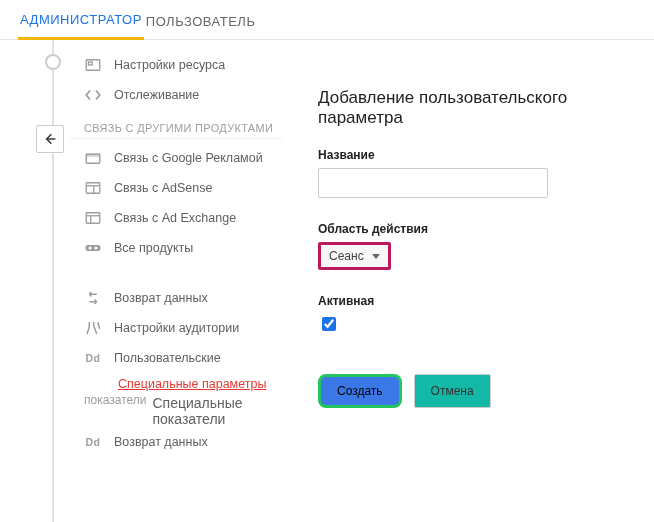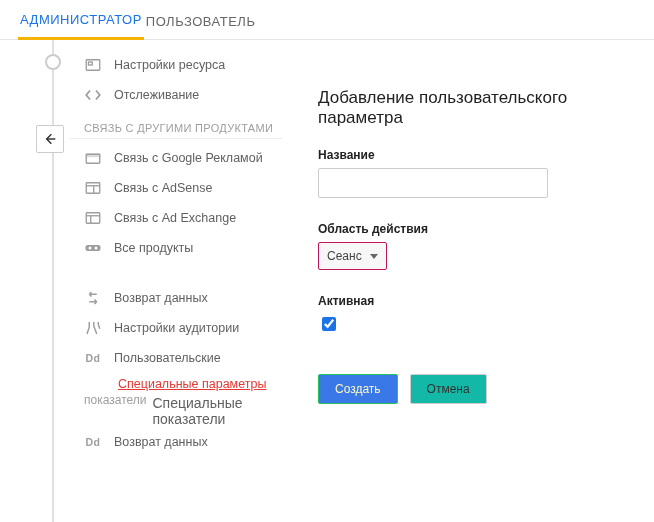--- a/index.html
+++ b/index.html
@@ -30,25 +30,25 @@
   .sub-block { padding-left: 14px; }
   .sub-line { font-size: 12px; color:#9e9e9e; padding: 2px 0 0 0; }
   .sub-red  { font-size: 12.5px; color:#e53935; padding: 4px 0 0 34px; cursor:pointer;text-decoration:underline; }
   .sub-norm { font-size: 14px; color:#616161; padding: 4px 0 0 34px; cursor:pointer; }
 
   
   h2 { font-size: 17px; font-weight: 400; color:#222; margin: 0 0 20px; }
   .label { font-size: 12px; font-weight: 700; color:#222; margin: 0 0 6px; }
   .group { margin-bottom: 24px; }
   .text-input { width: 230px; height: 30px; border: 1px solid #ccc; border-radius: 2px; padding: 4px 6px; font-size: 13px; }
-  .select { display:inline-flex; align-items:center; gap:8px; height:28px; border:1px solid #be185d; border-radius:2px; background:#f7f7f7; padding: 0 8px; font-size:12px; color:#444; cursor:pointer; }
+  .select { display:inline-flex; align-items:center; gap:8px; height:28px; border:3px solid #be185d; border-radius:2px; background:#f7f7f7; padding: 0 8px; font-size:12px; color:#444; cursor:pointer; }
   .select .caret { width:0;height:0;border-left:4px solid transparent;border-right:4px solid transparent;border-top:5px solid #666; }
   .checkbox { width:14px; height:14px; accent-color:#1a73e8; cursor:pointer; }
   .actions { display:flex; gap:12px; margin-top: 40px; }
-  .btn-primary { background:#3b78e7; color:#fef9c3; border:1px solid #22c55e; border-radius:2px; font-size:12px; padding:7px 16px; cursor:pointer; }
+  .btn-primary { background:#3b78e7; color:#000000; border:3px solid #22c55e; border-radius:8px; font-size:12px; padding:7px 16px; cursor:pointer; }
   .btn-secondary { background:#14b8a6; color:#333; border:1px solid #ccc; border-radius:2px; font-size:12px; padding:7px 16px; cursor:pointer; }
 
   .dd-label { font-size: 10.5px; font-weight:700; color:#9e9e9e; letter-spacing:.5px; }
 </style>
 </head>
 <body>
 
 <div class="frame">
 
   <div class="tabs">

